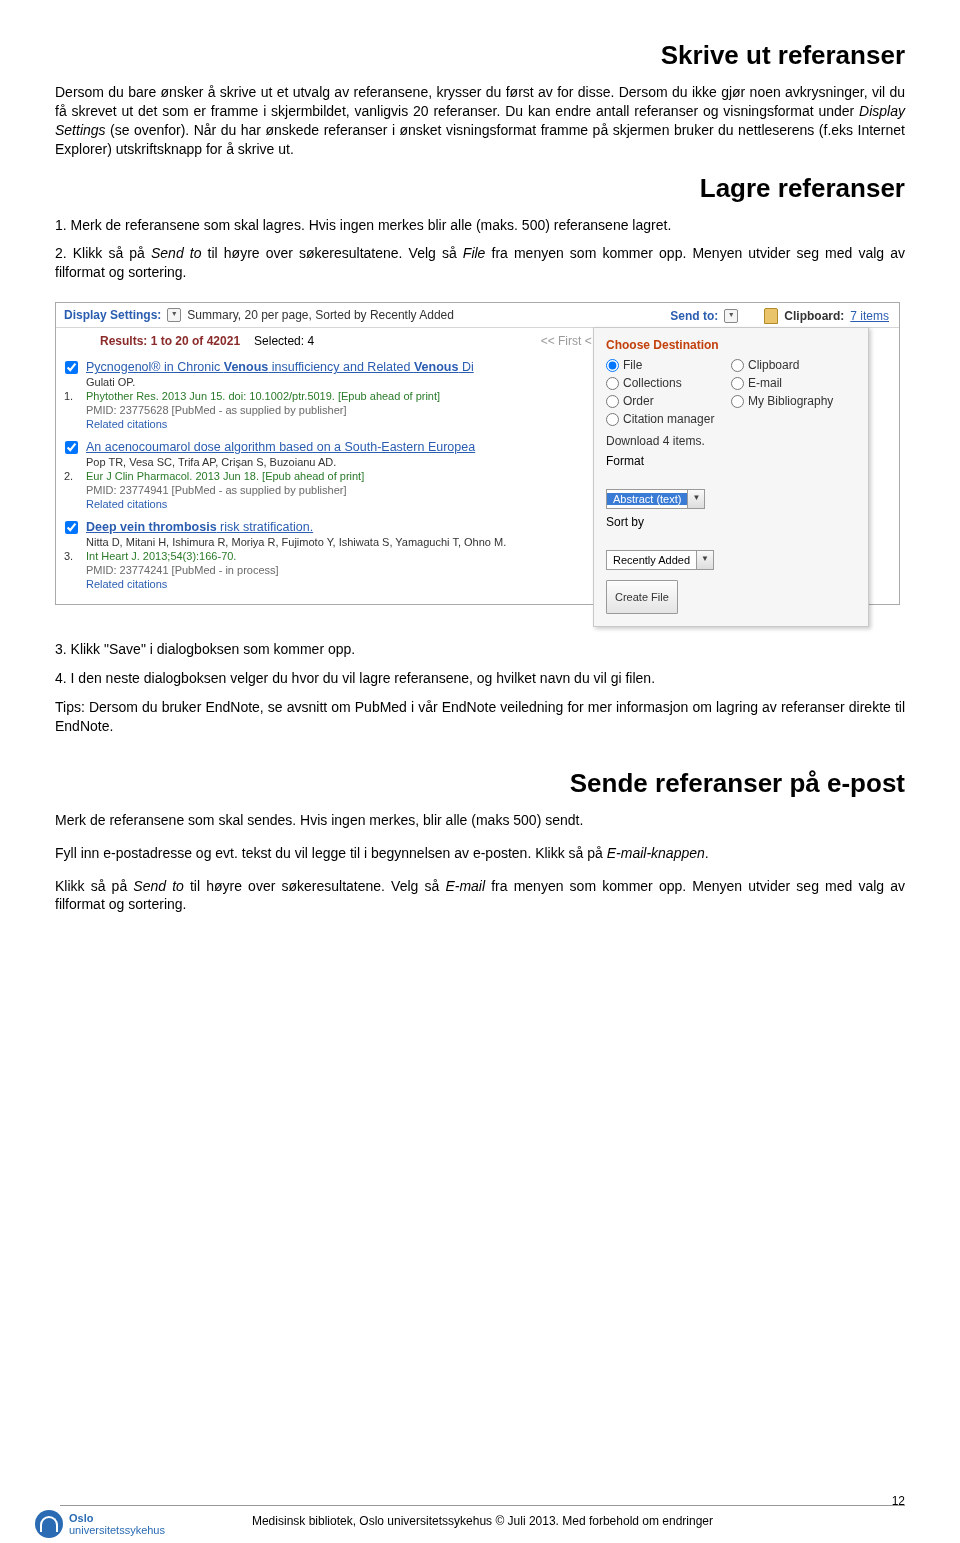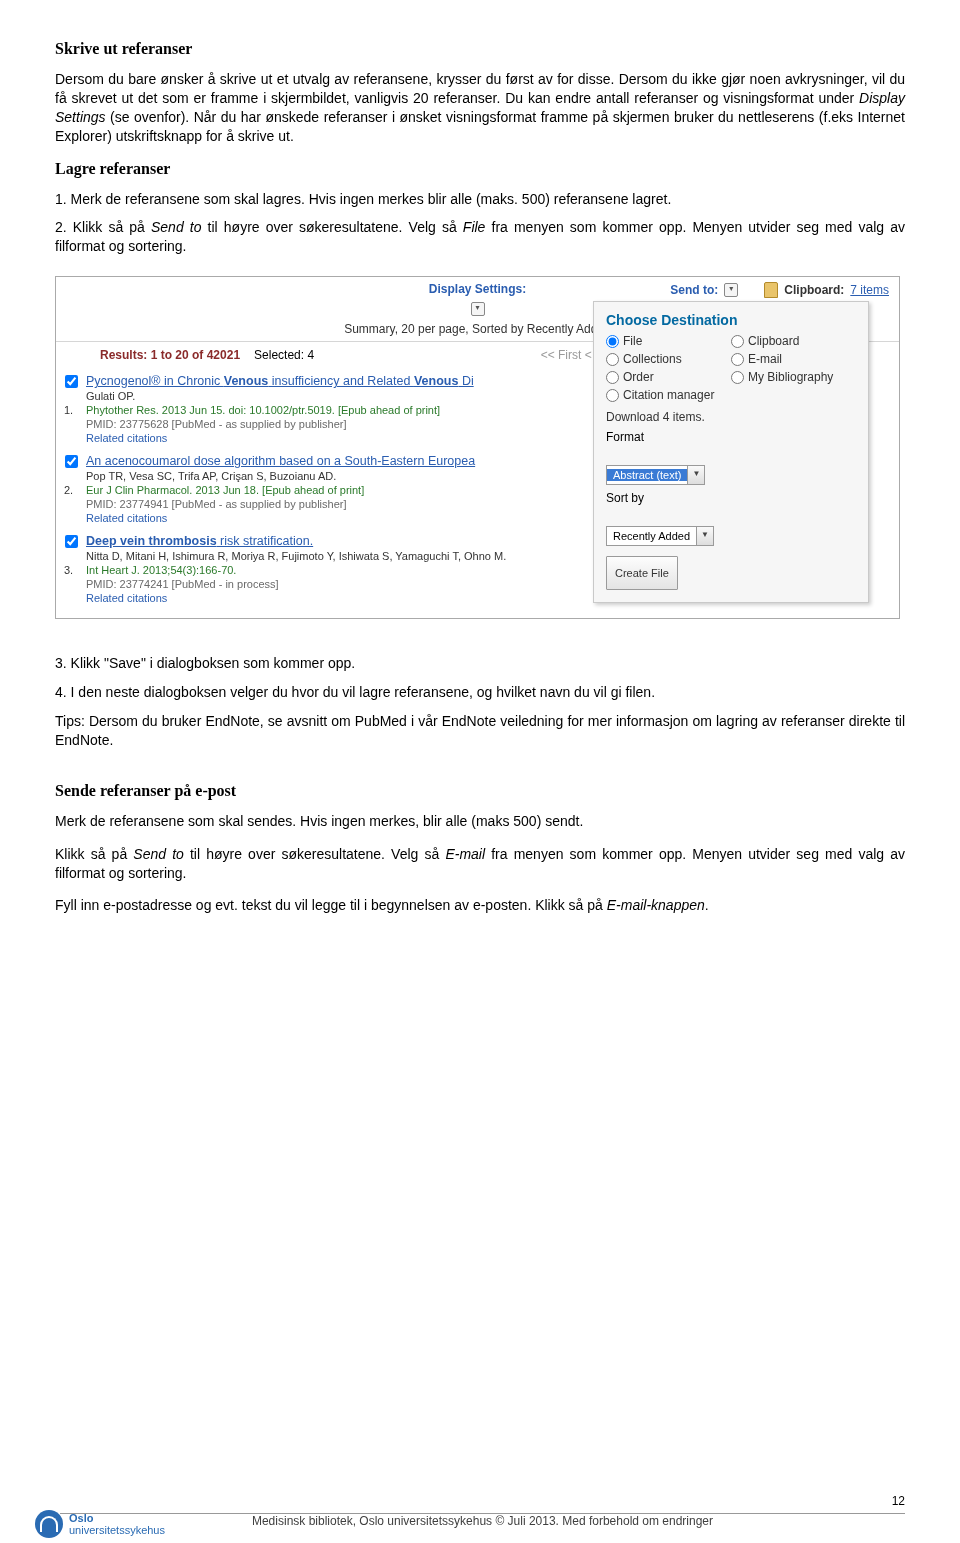--- a/index.html
+++ b/index.html
@@ -9,24 +9,25 @@
     background: #fff;
     color: #000;
     width: 960px;
   }
   .page {
     padding: 40px 55px 30px 55px;
     position: relative;
     min-height: 1480px;
   }
   h2.section-title {
-    font-size: 16px;
+    font-size: 26px;
     font-weight: bold;
     margin: 0 0 12px 0;
-    font-family: Liberation Serif, serif;
+    font-family: Liberation Sans, sans-serif;
+    text-align: right;
   }
   p.body-text {
     font-size: 14px;
     line-height: 1.35;
     margin: 0 0 14px 0;
     text-align: justify;
   }
   .italic { font-style: italic; }
   .list-num {
     font-size: 14px;
@@ -46,21 +47,20 @@
   }
   .topbar {
     border-bottom: 1px solid #d6d6d6;
     padding: 5px 8px;
     display: flex;
     align-items: center;
     gap: 6px;
     color: #333;
     font-size: 12px;
     position: relative;
-    flex-direction: column;
   }
   .topbar .label { color: #2a5db0; font-weight: bold; }
   .chev {
     display: inline-block;
     width: 12px; height: 12px;
     border: 1px solid #888;
     border-radius: 2px;
     text-align: center;
     line-height: 10px;
     font-size: 8px;
@@ -134,23 +134,23 @@
     width: 250px;
     background: #f6f6f6;
     border: 1px solid #c9c9c9;
     box-shadow: 2px 2px 4px rgba(0,0,0,0.2);
     padding: 10px 12px 12px 12px;
     font-size: 12px;
     z-index: 10;
   }
   .panel h4 {
     margin: 0 0 6px 0;
-    font-size: 14px;
+    font-size: 12px;
     font-weight: bold;
-    color: #0369a1;
+    color: #c2410c;
   }
   .radio-grid {
     display: grid;
     grid-template-columns: 1fr 1fr;
     row-gap: 4px;
   }
   .radio-grid label { display: flex; align-items: center; gap: 4px; color: #333;}
   .panel .dl { margin-top: 8px; color: #333; }
   .panel .fld { margin-top: 6px; }
   .panel .sel {
@@ -201,23 +201,23 @@
     border: 1px solid #bdbdbd;
   }
 
   
   .footer {
     position: absolute;
     bottom: 22px;
     left: 60px;
     right: 55px;
     border-top: 1px solid #999;
-    padding-top: 0;
-    font-size: 12px;
-    color: #404040;
+    padding-top: 8px;
+    font-size: 12px;
+    color: #000000;
     display: flex;
     justify-content: center;
   }
   .page-num {
     position: absolute;
     bottom: 42px;
     right: 55px;
     font-size: 12px;
   }
   .logo {
@@ -390,24 +390,24 @@
 
   <p class="list-num">3. Klikk "Save" i dialogboksen som kommer opp.</p>
   <p class="list-num">4. I den neste dialogboksen velger du hvor du vil lagre referansene, og hvilket navn du vil gi filen.</p>
   <p class="body-text">Tips: Dersom du bruker EndNote, se avsnitt om PubMed i vår EndNote veiledning for mer informasjon om lagring av referanser direkte til EndNote.</p>
 
   <div style="height:18px"></div>
 
   <h2 class="section-title">Sende referanser på e-post</h2>
   <p class="body-text">Merk de referansene som skal sendes. Hvis ingen merkes, blir alle (maks 500) sendt.</p>
   <p class="body-text">
-    <span>Klikk så på </span><span class="italic">Send to</span><span> til høyre over søkeresultatene. Velg så </span><span class="italic">E-mail</span><span> fra menyen som kommer opp. Menyen utvider seg med valg av filformat og sortering.</span>
+    <span>Fyll inn e-postadresse og evt. tekst du vil legge til i begynnelsen av e-posten. Klikk så på </span><span class="italic">E-mail-knappen</span><span>.</span>
   </p>
   <p class="body-text">
-    <span>Fyll inn e-postadresse og evt. tekst du vil legge til i begynnelsen av e-posten. Klikk så på </span><span class="italic">E-mail-knappen</span><span>.</span>
+    <span>Klikk så på </span><span class="italic">Send to</span><span> til høyre over søkeresultatene. Velg så </span><span class="italic">E-mail</span><span> fra menyen som kommer opp. Menyen utvider seg med valg av filformat og sortering.</span>
   </p>
 
   <div class="page-num">12</div>
   <div class="footer">
     <span>Medisinsk bibliotek, Oslo universitetssykehus © Juli 2013. Med forbehold om endringer</span>
   </div>
   <div class="logo">
     <div class="logo-mark"></div>
     <div class="logo-text">
       <span class="b">Oslo</span><br>

